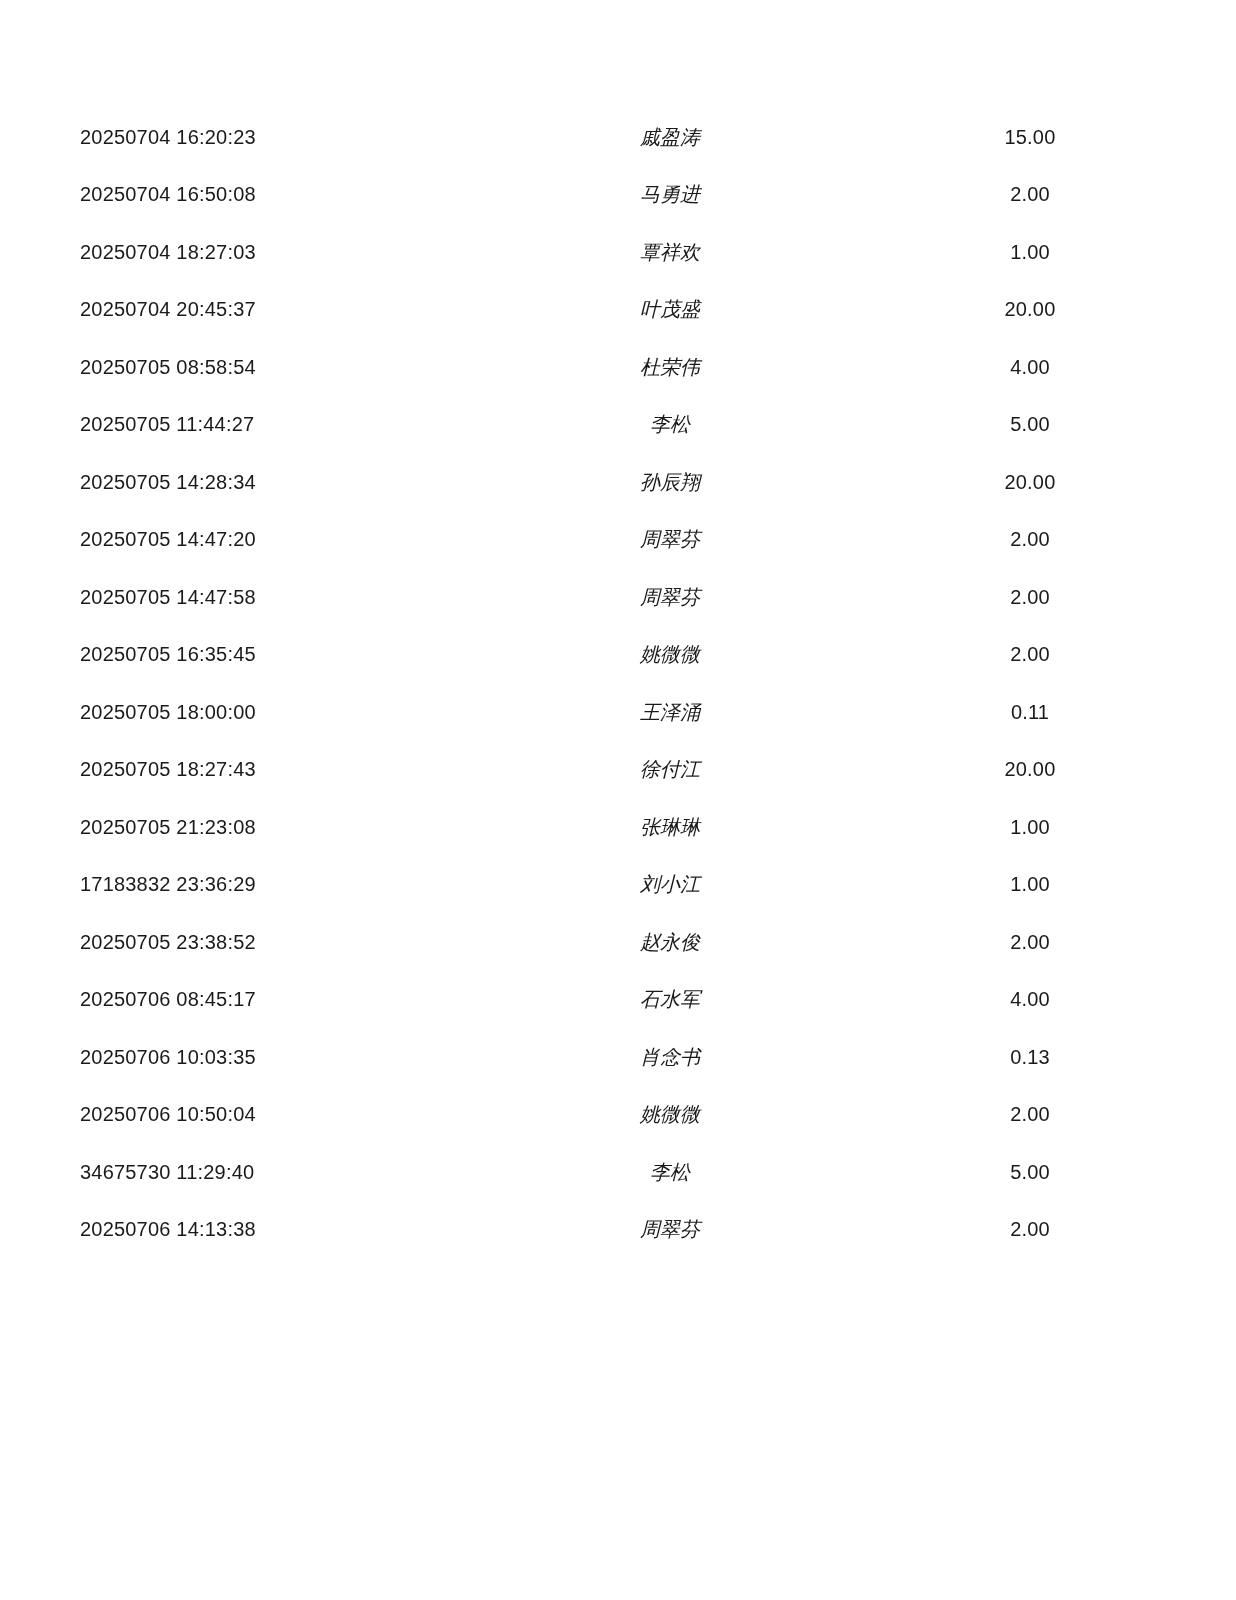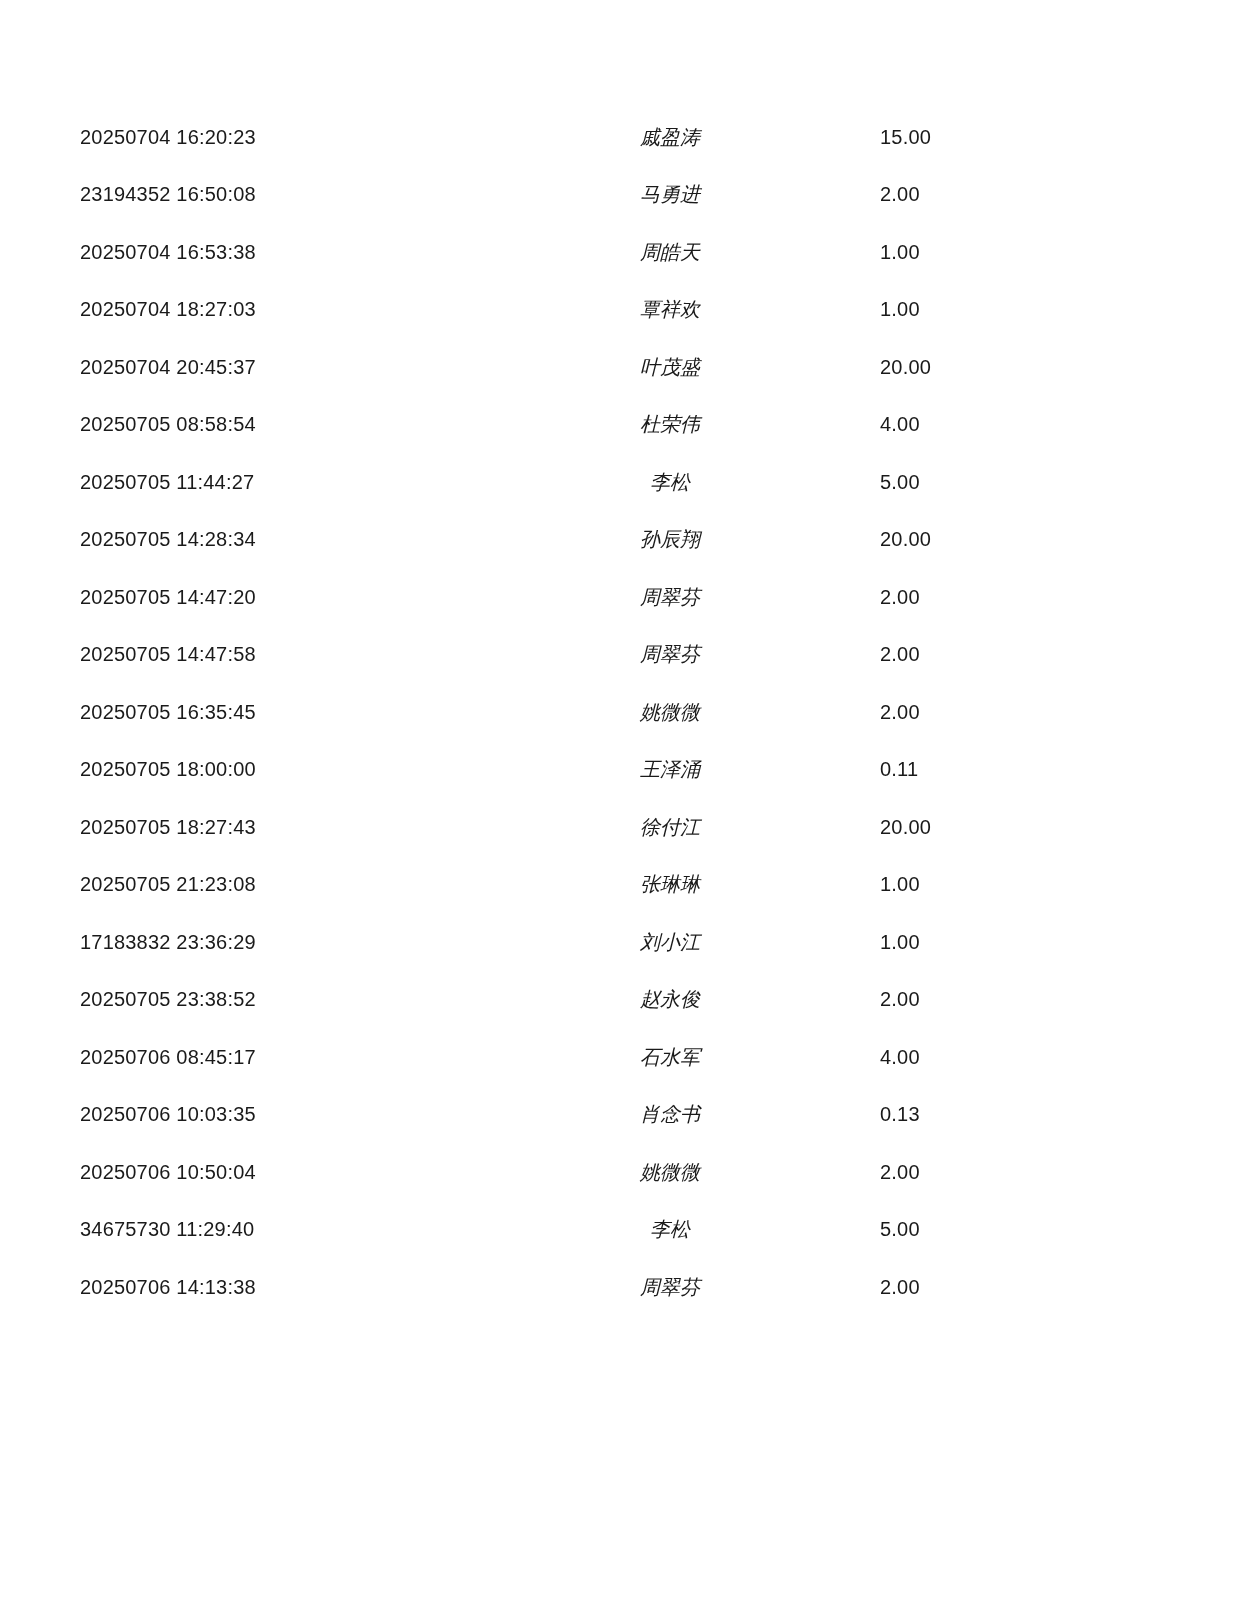--- a/index.html
+++ b/index.html
@@ -43,45 +43,40 @@
     padding-left: 0px;
     letter-spacing: 0.2px;
   }
   td.col-name {
     width: 420px;
     text-align: center;
     font-style: italic;
   }
   td.col-amount {
     width: 300px;
-    text-align: left;
+    text-align: center;
     padding-right: 68px;
     letter-spacing: 0.2px;
   }
 </style>
 </head>
 <body>
 
 <div class="page">
   <table class="records">
     <tbody>
         <tr>
           <td class="col-datetime">20250704 16:20:23</td>
           <td class="col-name">戚盈涛</td>
           <td class="col-amount">15.00</td>
         </tr>
         <tr>
-          <td class="col-datetime">23194352 16:50:08</td>
+          <td class="col-datetime">20250704 16:50:08</td>
           <td class="col-name">马勇进</td>
           <td class="col-amount">2.00</td>
-        </tr>
-        <tr>
-          <td class="col-datetime">20250704 16:53:38</td>
-          <td class="col-name">周皓天</td>
-          <td class="col-amount">1.00</td>
         </tr>
         <tr>
           <td class="col-datetime">20250704 18:27:03</td>
           <td class="col-name">覃祥欢</td>
           <td class="col-amount">1.00</td>
         </tr>
         <tr>
           <td class="col-datetime">20250704 20:45:37</td>
           <td class="col-name">叶茂盛</td>
           <td class="col-amount">20.00</td>

